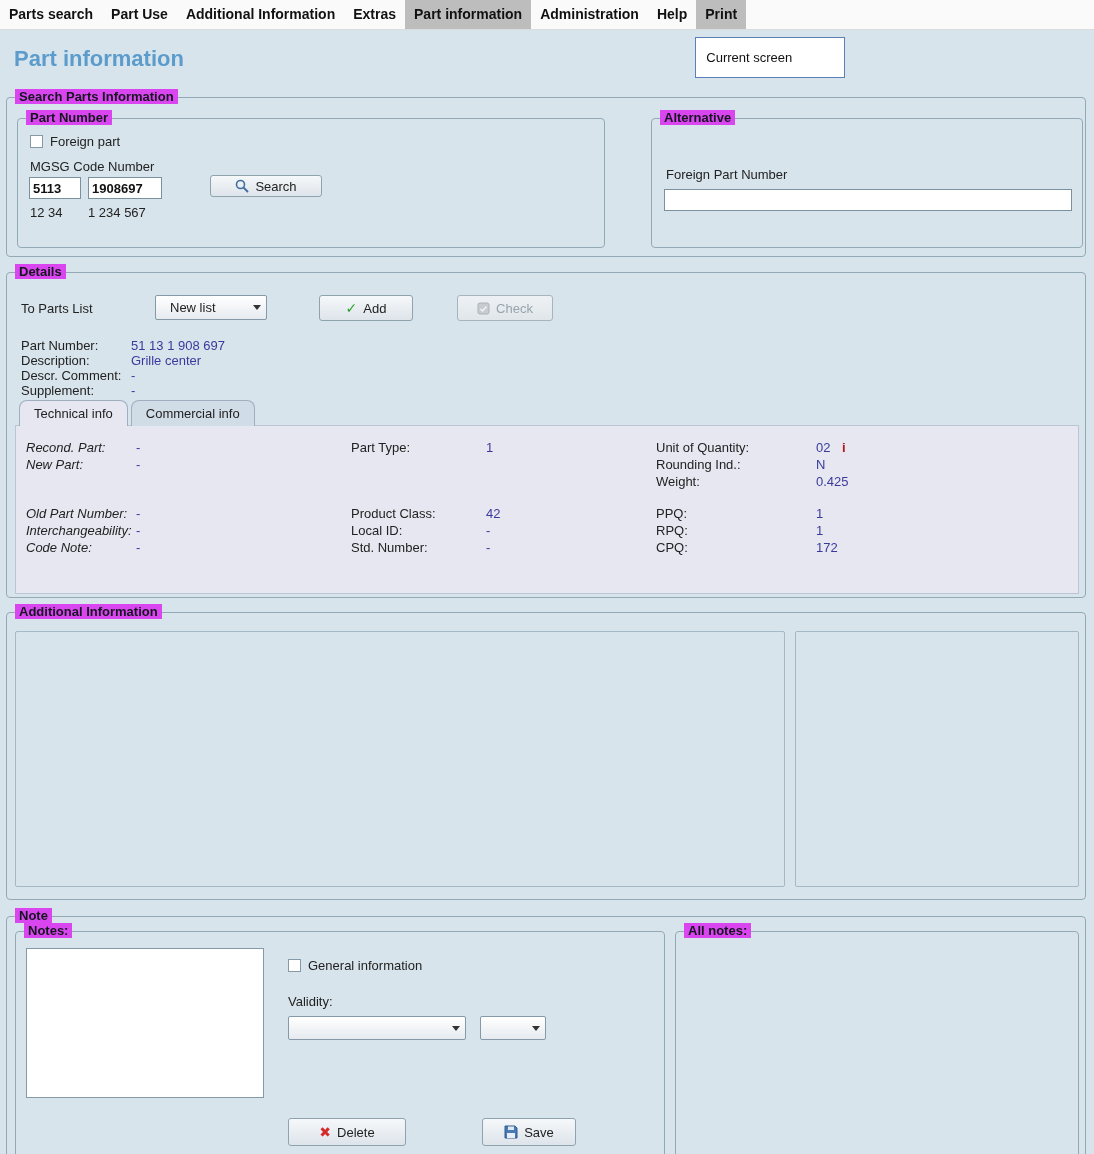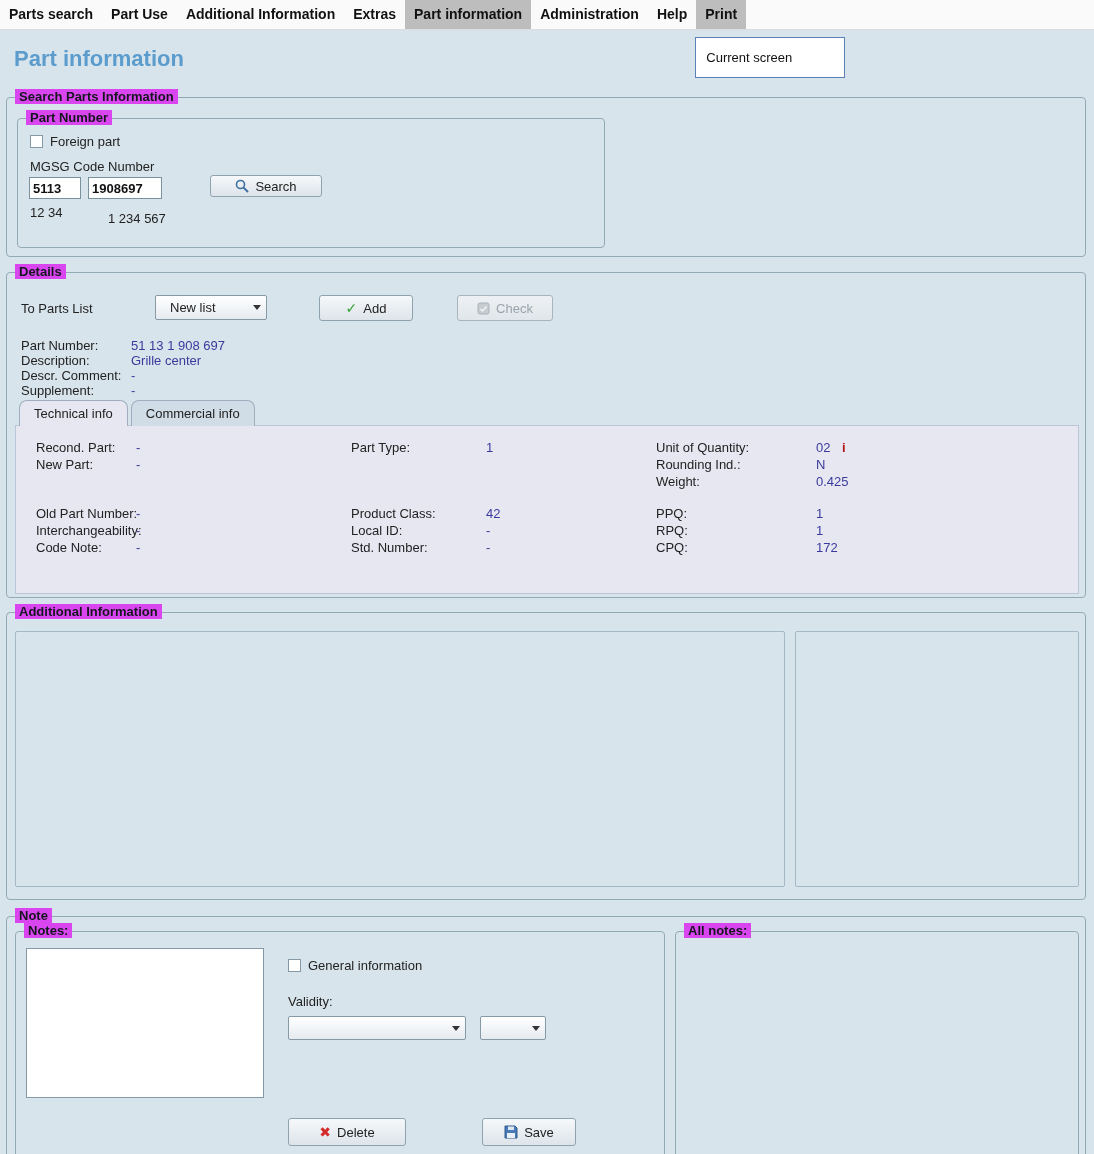--- a/index.html
+++ b/index.html
@@ -111,21 +111,21 @@
   }
   .tab.active { background: #e7e7f2; }
   .tab-panel {
     position: absolute; background: #e7e7f2;
     border: 1px solid #bcc4d8; z-index: 1;
   }
   .t-row { position: absolute; left: 0; width: 100%; height: 16px; }
   .t-row span { position: absolute; top: 0; font-size: 13px; white-space: nowrap; }
   .t-row .tl { color: #222; }
   .t-row .tv { color: #3a3a9c; }
-  .p1l { left: 20px; }  .p1v { left: 120px; }
+  .p1l { left: 10px; font-style: italic; }  .p1v { left: 120px; }
   .p2l { left: 335px; } .p2v { left: 470px; }
   .p3l { left: 640px; } .p3v { left: 800px; }
   .p3i { left: 826px; }
 
   .panel-box {
     position: absolute;
     border: 1px solid #a5b8c6; border-radius: 2px;
     background: #d8e4ec;
   }
   .listbox {
@@ -167,23 +167,28 @@
       <input class="text-input" style="left: 11px; top: 58px; width: 52px;" value="5113">
       <input class="text-input" style="left: 70px; top: 58px; width: 74px;" value="1908697">
       <div class="btn" style="left:192px; top:56px; width:112px; height:22px;">
         <svg width="14" height="14" viewBox="0 0 14 14">
           <circle cx="5.5" cy="5.5" r="4" fill="none" stroke="#3f6f9f" stroke-width="1.6"></circle>
           <line x1="8.6" y1="8.6" x2="13" y2="13" stroke="#3f6f9f" stroke-width="2"></line>
         </svg>
         <span>Search</span>
       </div>
       <span class="lbl" style="left:12px; top:86px;">12 34</span>
-      <span class="lbl" style="left:70px; top:92px;margin-left:20px;">1 234 567</span>
-    </div>
-
+      <span class="lbl" style="left:70px; top:86px;">1 234 567</span>
+    </div>
+
+    <div class="group" style="left:644px; top:20px; width:432px; height:130px;">
+      <span class="group-title">Alternative</span>
+      <span class="lbl" style="left:14px; top:48px;">Foreign Part Number</span>
+      <input class="text-input" style="left: 12px; top: 70px; width: 408px;" value="">
+    </div>
   </div>
 
   <div class="group" style="left:6px; top:272px; width:1080px; height:326px;">
     <span class="group-title">Details</span>
 
     <span class="lbl" style="left:14px; top:28px;">To Parts List</span>
     <div class="combo" style="left:148px; top:22px; width:112px; height:25px;">
       <span class="combo-text">New list</span>
       <span class="combo-arrow"></span>
     </div>

